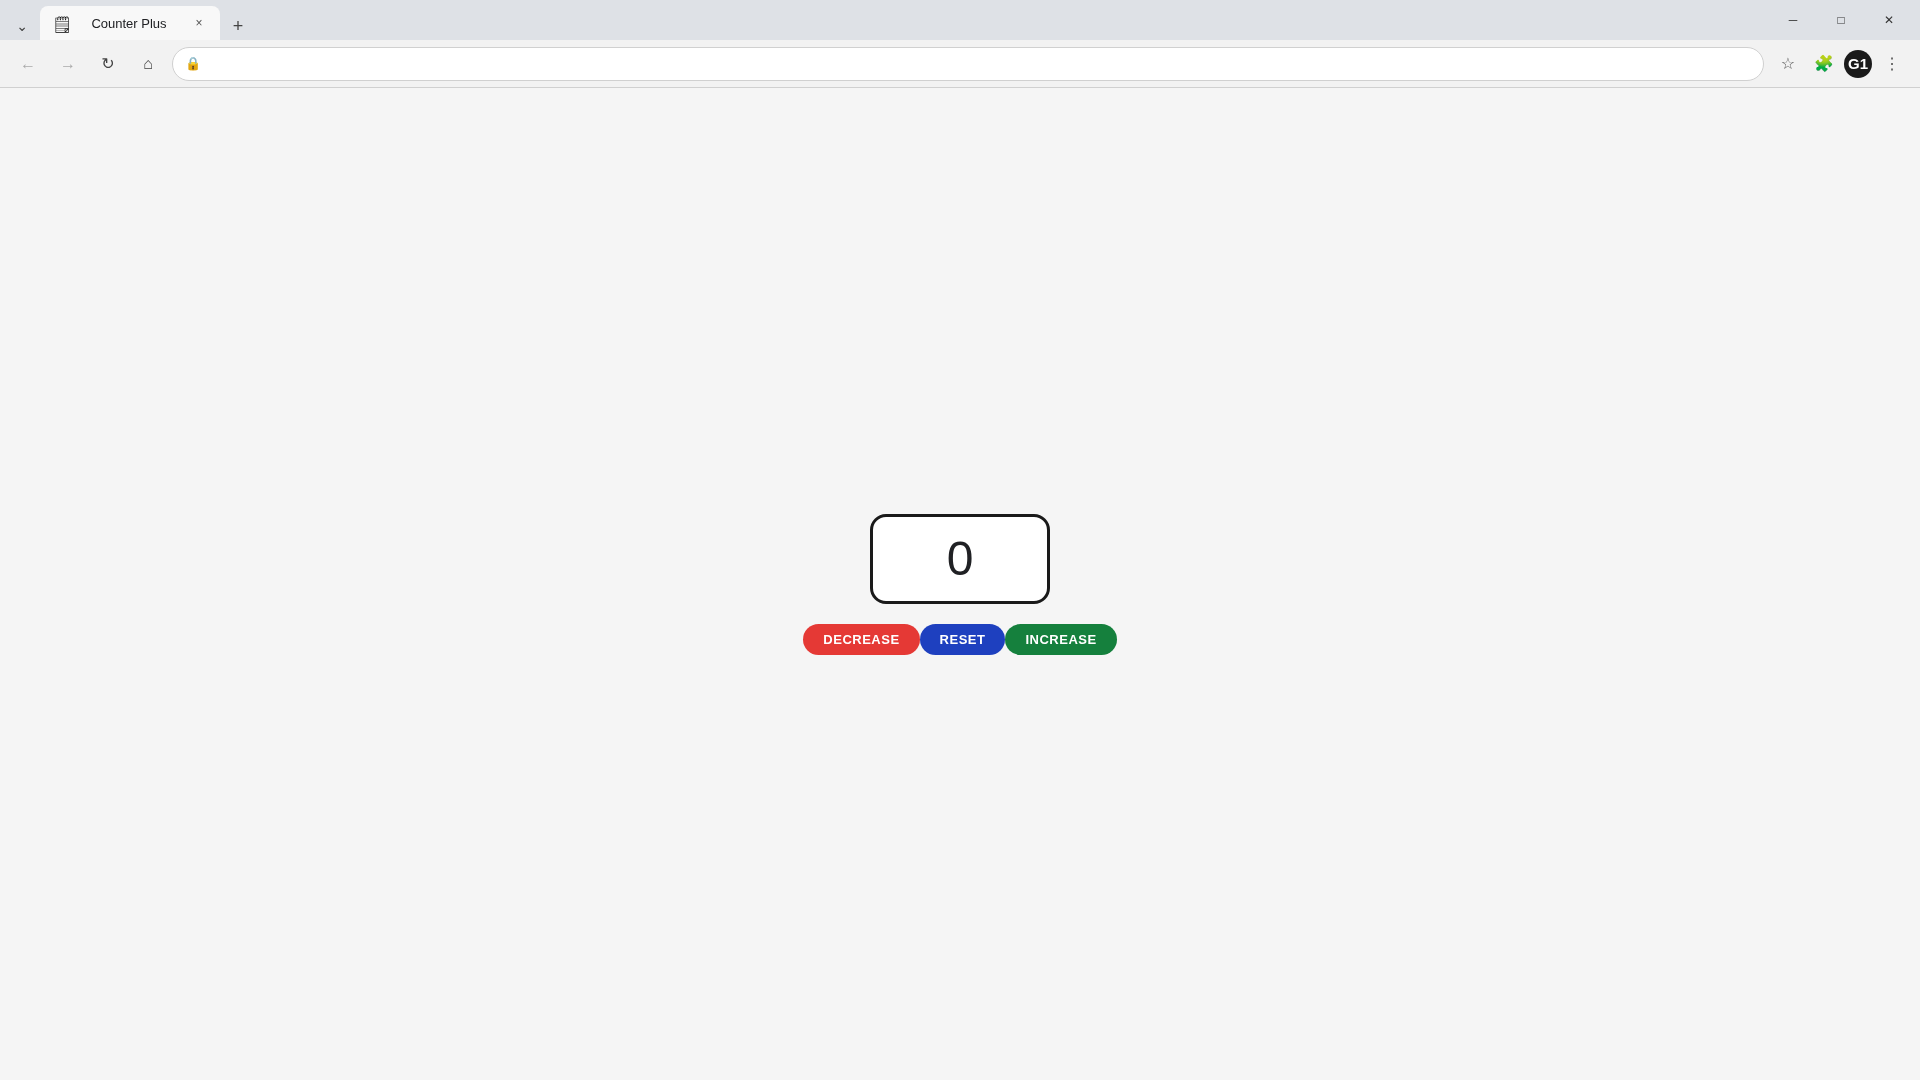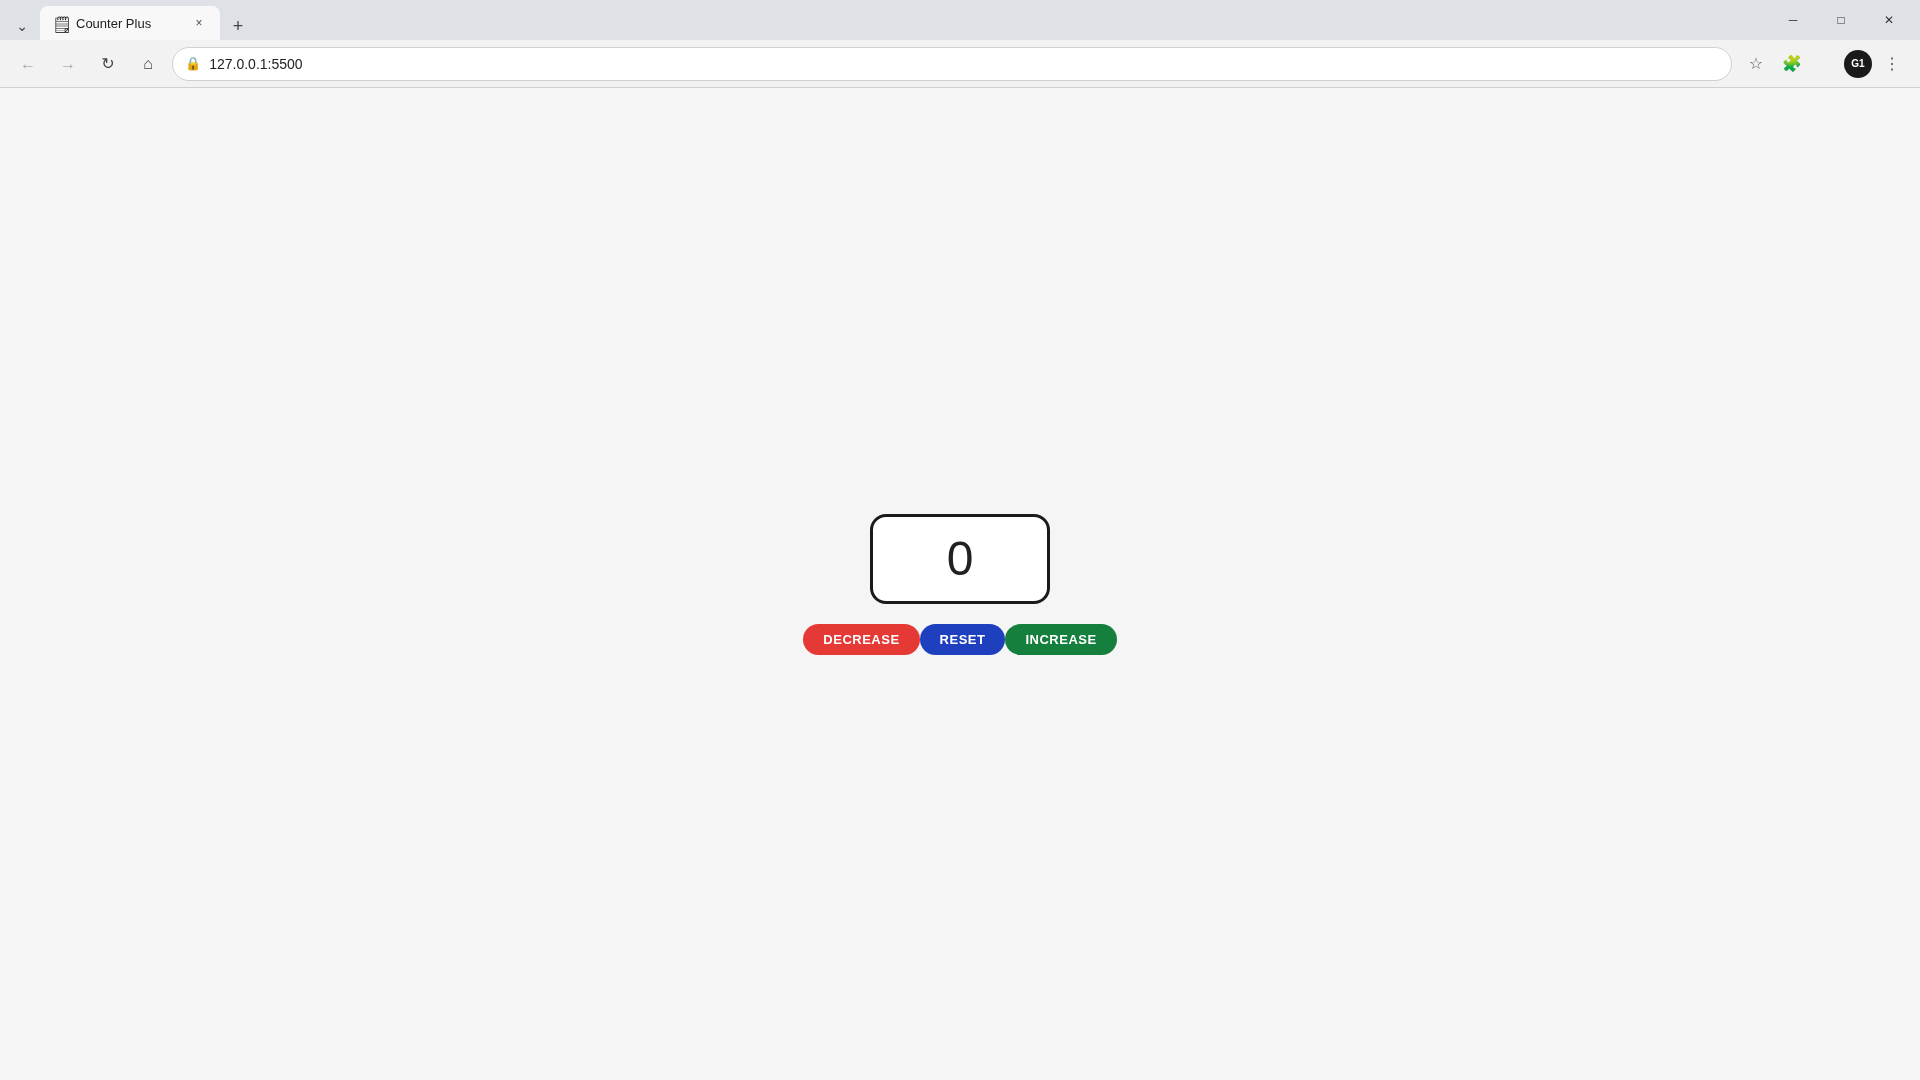--- a/index.html
+++ b/index.html
@@ -76,20 +76,21 @@
       flex-shrink: 0;
     }
 
     .tab-title {
       flex: 1;
       font-size: 13px;
       color: #202124;
       white-space: nowrap;
       overflow: hidden;
       text-overflow: ellipsis;
+      text-align: center;
     }
 
     .tab-close {
       width: 18px;
       height: 18px;
       display: flex;
       align-items: center;
       justify-content: center;
       border-radius: 50%;
       font-size: 12px;
@@ -203,24 +204,23 @@
 
     .profile-avatar {
       width: 28px;
       height: 28px;
       border-radius: 50%;
       background: #1a1a1a;
       display: flex;
       align-items: center;
       justify-content: center;
       color: white;
-      font-size: 10px;
+      font-size: 15px;
       font-weight: bold;
       cursor: pointer;
-      margin-left: 32px;
     }
 
     
     .page-content {
       flex: 1;
       background: #f5f5f5;
       display: flex;
       align-items: center;
       justify-content: center;
       flex-direction: column;
@@ -302,21 +302,20 @@
   </div>
 
   <div class="nav-bar">
     <div class="nav-button disabled">←</div>
     <div class="nav-button disabled">→</div>
     <div class="nav-button">↻</div>
     <div class="nav-button">⌂</div>
 
     <div class="address-bar-container">
       <span class="lock-icon">🔒</span>
-      <input class="address-bar" type="text" value="127.0.0.1:5500" style="">
     </div>
 
     <div class="nav-right-buttons">
       <div class="nav-icon-button">☆</div>
       <div class="nav-icon-button">🧩</div>
       <div class="profile-avatar">G1</div>
       <div class="nav-icon-button">⋮</div>
     </div>
   </div>
 </div>

